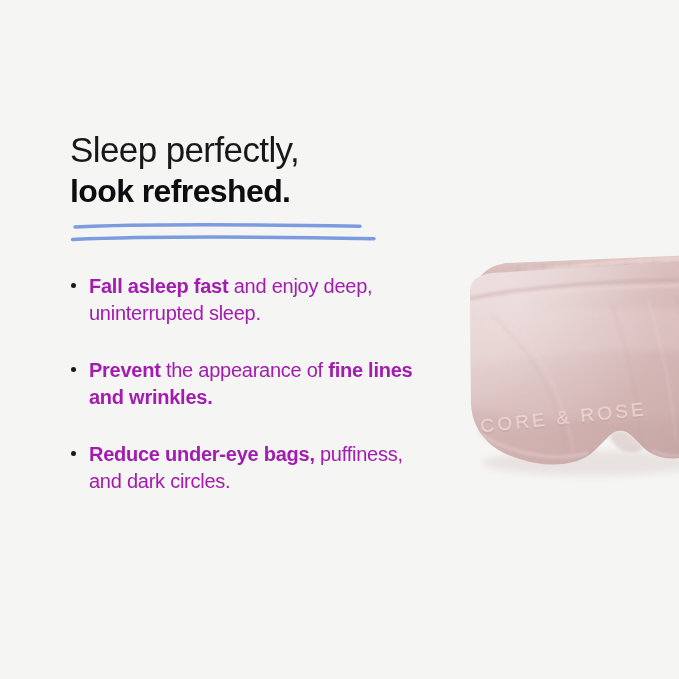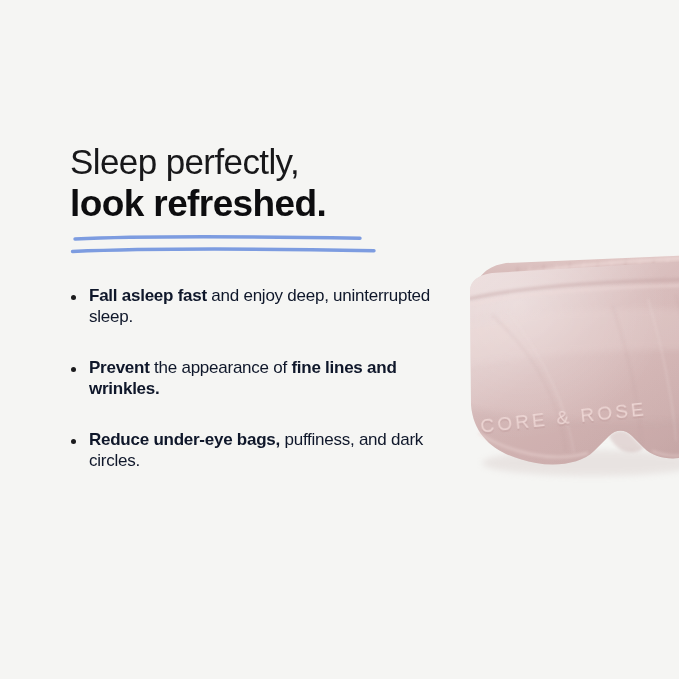--- a/index.html
+++ b/index.html
@@ -21,40 +21,40 @@
     width: 679px;
     height: 679px;
     background: #f5f5f3;
     overflow: hidden;
   }
 
   
   .text-col {
     position: absolute;
     left: 70px;
-    top: 140px;
+    top: 128px;
     width: 360px;
   }
 
   .headline {
     color: #111111;
     letter-spacing: -0.6px;
   }
 
   .headline-line1 {
     display: block;
     font-size: 35px;
     font-weight: 400;
     line-height: 43px;
     color: #18181a;
   }
 
   .headline-line2 {
     display: block;
-    font-size: 37px;
+    font-size: 32px;
     font-weight: 700;
     line-height: 43px;
     color: #0d0d0f;
     margin-top: -1px;
   }
 
   
   .underline-wrap {
     position: relative;
     width: 320px;
@@ -72,23 +72,23 @@
   
   .bullets {
     margin-top: 26px;
     list-style: none;
   }
 
   .bullet-item {
     position: relative;
     padding-left: 19px;
     margin-bottom: 30px;
-    font-size: 17px;
-    line-height: 21px;
-    color: #0f172a;
+    font-size: 20px;
+    line-height: 27px;
+    color: #a21caf;
     letter-spacing: -0.25px;
   }
   .bullet-item:last-child { margin-bottom: 0; }
 
   .bullet-dot {
     position: absolute;
     left: 1px;
     top: 10px;
     width: 5px;
     height: 5px;

